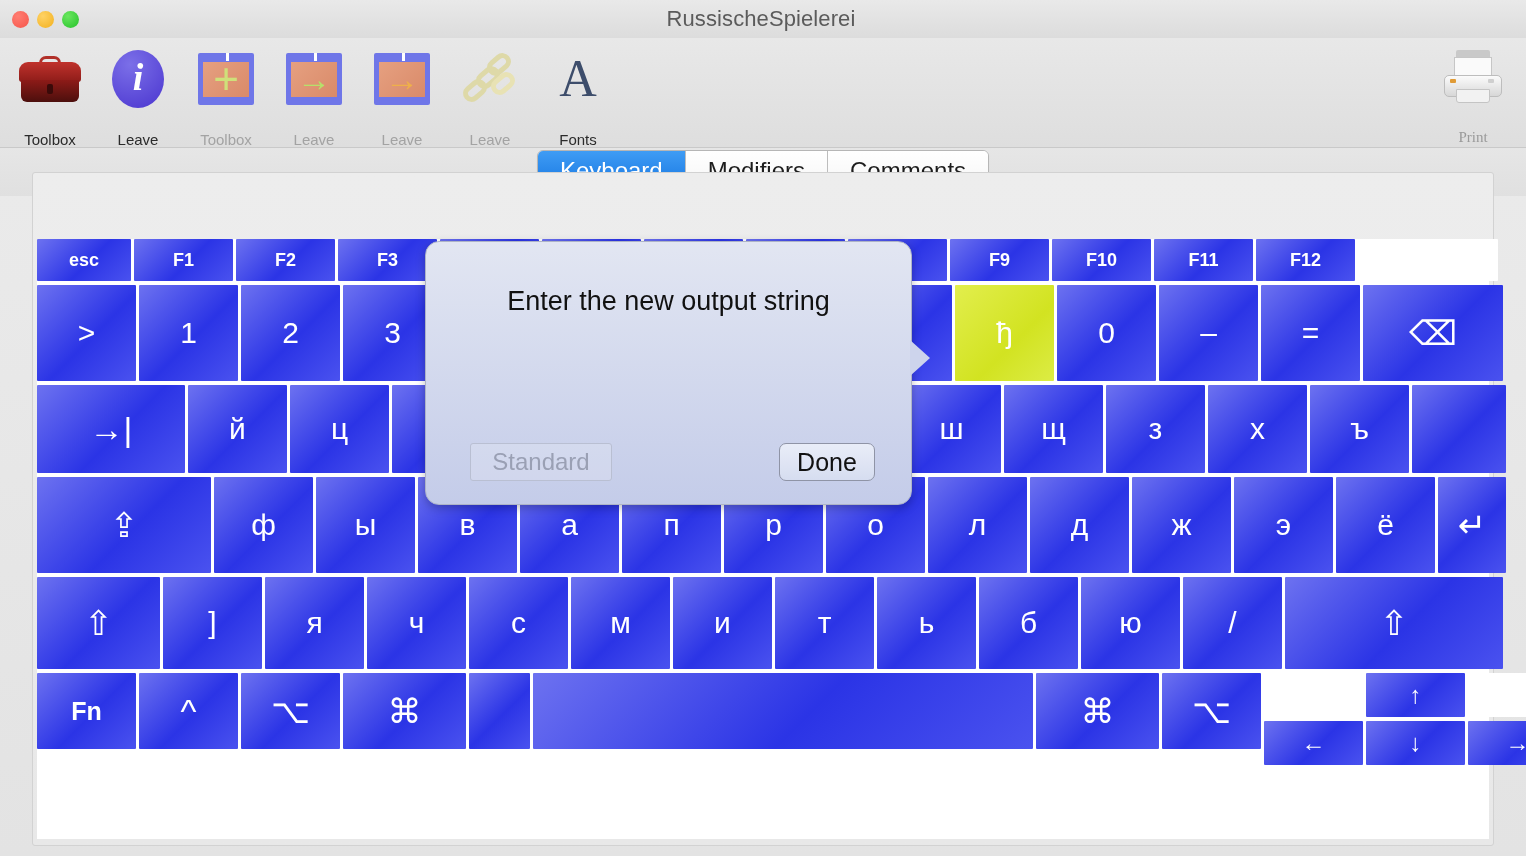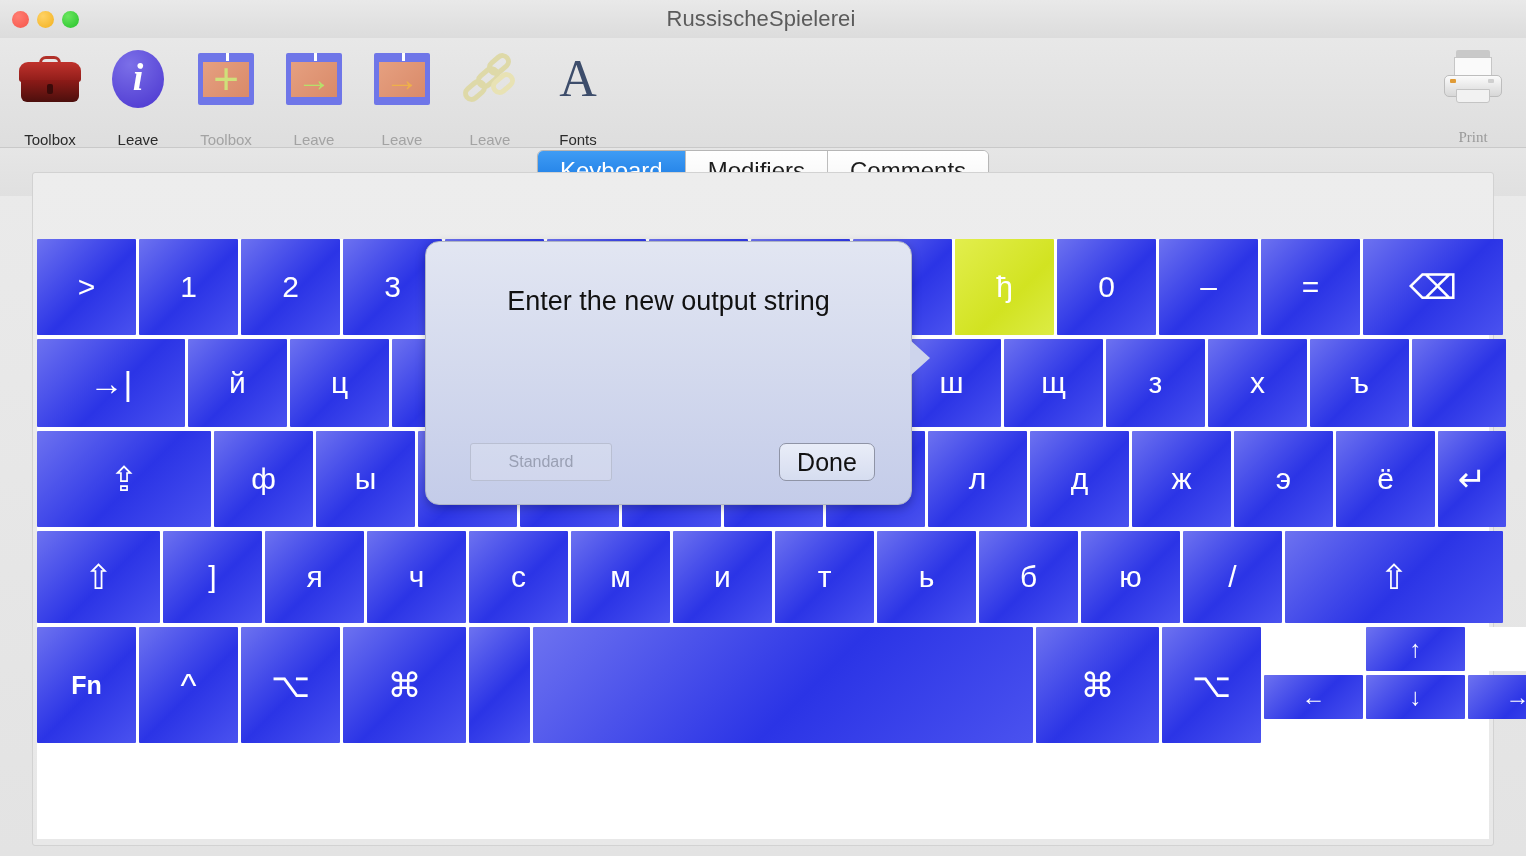--- a/index.html
+++ b/index.html
@@ -238,21 +238,21 @@
   }
   .key.small { font-size: 18px; font-weight: bold; }
   .key.fn    { font-size: 25px; font-weight: bold; }
   .key.sym   { font-size: 34px; }
 
   .row-fn   .key { height: 42px; }
   .row-num  .key { height: 96px; }
   .row-tab  .key { height: 88px; }
   .row-home .key { height: 96px; }
   .row-bot  .key { height: 92px; }
-  .row-mod  .key { height: 116px; }
+  .row-mod  .key { height: 76px; }
 
   
   .arrows { display: flex; flex-direction: column; }
   .arrows .top { display: flex; justify-content: center; }
   .arrows .bottom { display: flex; }
   .row-mod .arrows .key { height: 44px; }
 
   
   .dialog {
     position: absolute; left: 425px; top: 241px;
@@ -282,21 +282,21 @@
     display: flex; align-items: center;
     padding-left: 9px;
     font-size: 26px; color: #111;
   }
   .dlg-std {
     position: absolute; left: 44px; top: 201px;
     width: 142px; height: 38px;
     border: 1px solid #b9bfd2; border-radius: 3px;
     background: rgba(255,255,255,0.18);
     display: flex; align-items: center; justify-content: center;
-    font-size: 16px; color: #9aa0b4;
+    font-size: 24px; color: #9aa0b4;
   }
   .dlg-done {
     position: absolute; right: 36px; top: 201px;
     width: 96px; height: 38px;
     border: 1px solid #8f94a6; border-radius: 7px;
     background: linear-gradient(180deg,#e9edf8 0%,#d6ddf0 100%);
     display: flex; align-items: center; justify-content: center;
     font-size: 25px; color: #111;
   }
 </style>
@@ -410,20 +410,36 @@
     <div class="tabs">
       <div class="tab active">Keyboard</div>
       <div class="tab">Modifiers</div>
       <div class="tab">Comments</div>
     </div>
   </div>
 
   <div class="panel">
 
     <div class="kbd" id="keyboard">
+        <div class="krow row-fn">
+          <div class="key small" style="width: 94px; flex: 0 0 94px;">esc</div>
+          <div class="key small" style="width: 99px; flex: 0 0 99px;">F1</div>
+          <div class="key small" style="width: 99px; flex: 0 0 99px;">F2</div>
+          <div class="key small" style="width: 99px; flex: 0 0 99px;">F3</div>
+          <div class="key small" style="width: 99px; flex: 0 0 99px;">F4</div>
+          <div class="key small" style="width: 99px; flex: 0 0 99px;">F5</div>
+          <div class="key small" style="width: 99px; flex: 0 0 99px;">F6</div>
+          <div class="key small" style="width: 99px; flex: 0 0 99px;">F7</div>
+          <div class="key small" style="width: 99px; flex: 0 0 99px;">F8</div>
+          <div class="key small" style="width: 99px; flex: 0 0 99px;">F9</div>
+          <div class="key small" style="width: 99px; flex: 0 0 99px;">F10</div>
+          <div class="key small" style="width: 99px; flex: 0 0 99px;">F11</div>
+          <div class="key small" style="width: 99px; flex: 0 0 99px;">F12</div>
+          <div class="key blank" style="width: 140px; flex: 0 0 140px;"></div>
+        </div>
         <div class="krow row-num">
           <div class="key" style="width: 99px; flex: 0 0 99px;">&gt;</div>
           <div class="key" style="width: 99px; flex: 0 0 99px;">1</div>
           <div class="key" style="width: 99px; flex: 0 0 99px;">2</div>
           <div class="key" style="width: 99px; flex: 0 0 99px;">3</div>
           <div class="key" style="width: 99px; flex: 0 0 99px;">4</div>
           <div class="key" style="width: 99px; flex: 0 0 99px;">5</div>
           <div class="key" style="width: 99px; flex: 0 0 99px;">6</div>
           <div class="key" style="width: 99px; flex: 0 0 99px;">7</div>
           <div class="key" style="width: 99px; flex: 0 0 99px;">8</div>

